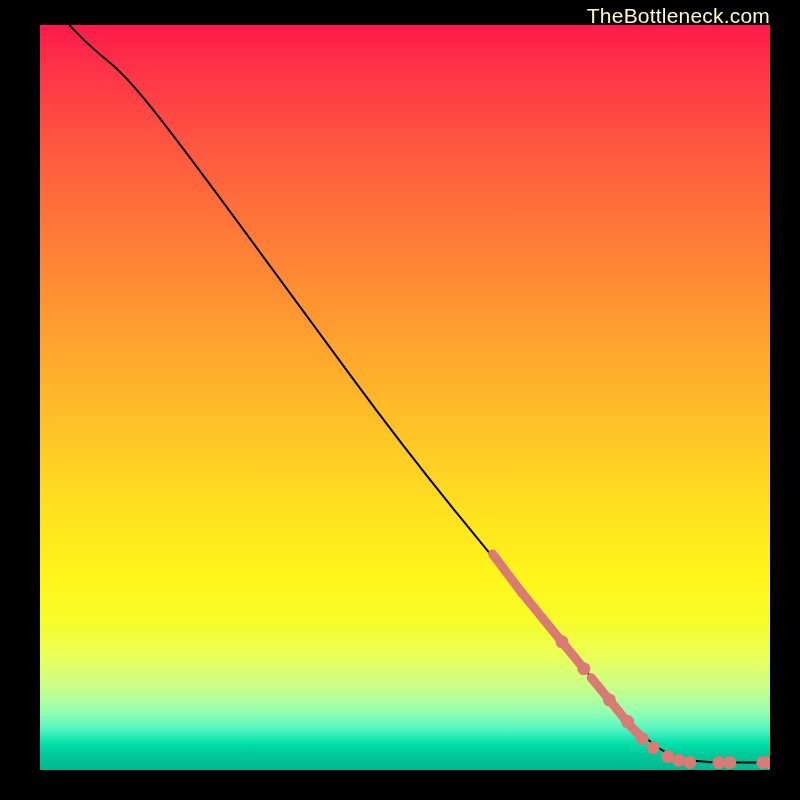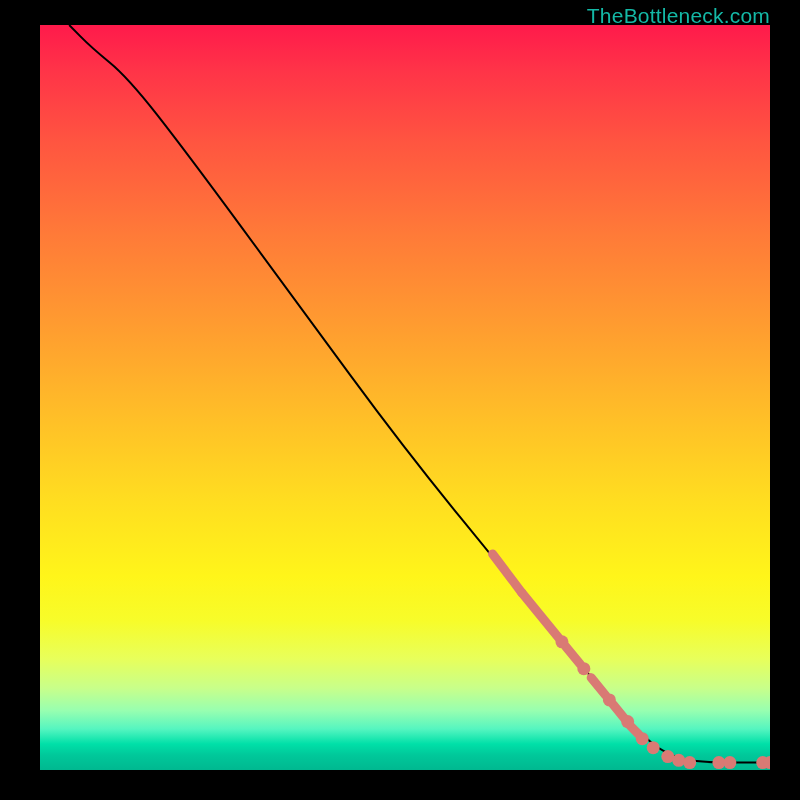--- a/index.html
+++ b/index.html
@@ -40,21 +40,21 @@
       #55f5c0 94.5%,
       #00e0a8 96.5%,
       #00c89a 98%,
       #00b890 100%
     );
   }
   .watermark {
     position: absolute;
     top: 4px;
     right: 30px;
-    color: #14b8a6;
+    color: #fef9c3;
     font-size: 21px;
     font-weight: 400;
     letter-spacing: 0.2px;
     z-index: 5;
   }
   svg.curve {
     position: absolute;
     left: 0;
     top: 0;
     width: 730px;

